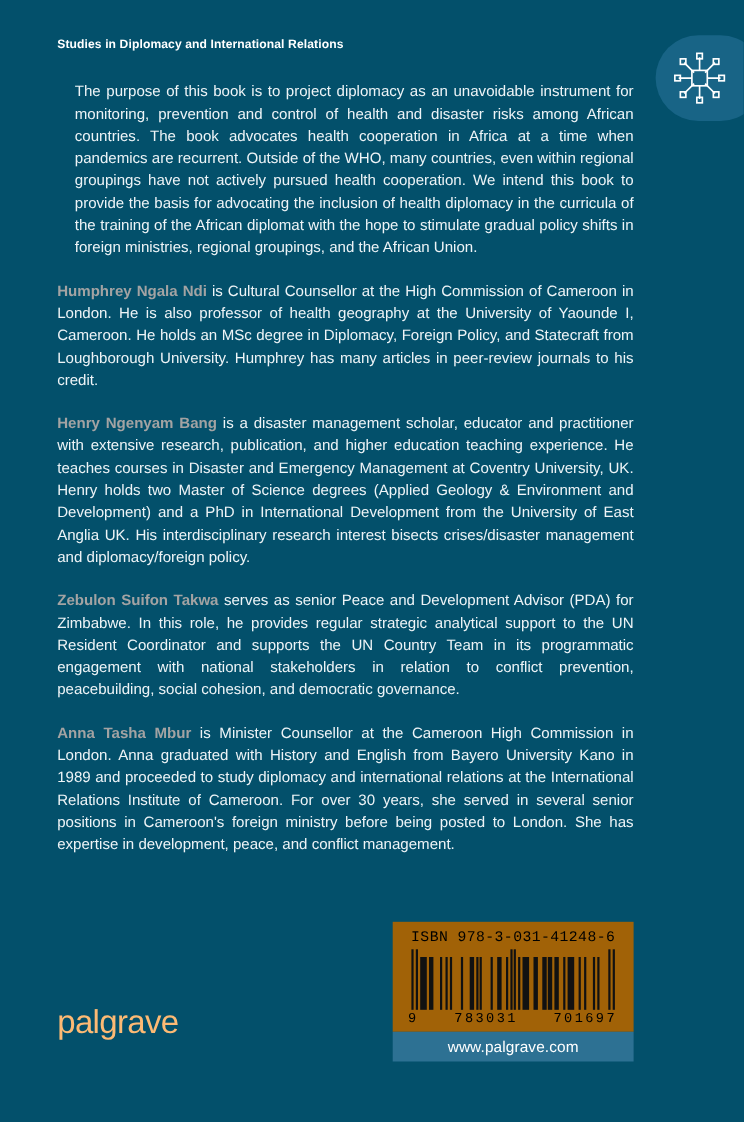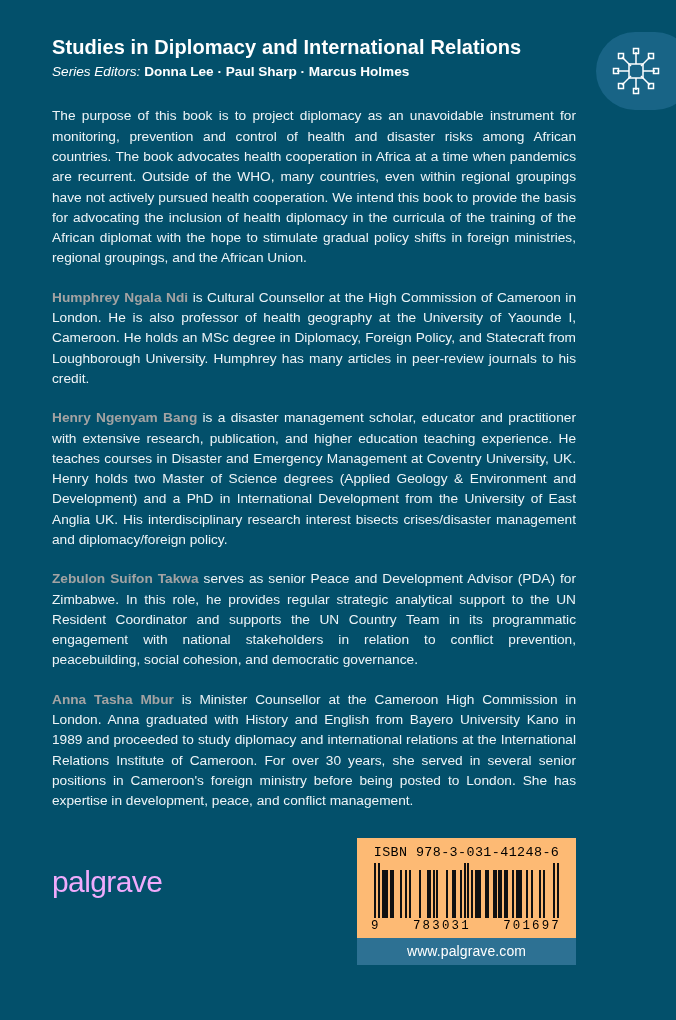--- a/index.html
+++ b/index.html
@@ -30,21 +30,21 @@
 
   
   .content {
     position: absolute;
     left: 52px;
     top: 34px;
     width: 524px;
   }
 
   .series-title {
-    font-size: 20px;
+    font-size: 11px;
     font-weight: bold;
     color: #ffffff;
     letter-spacing: 0.1px;
     line-height: 1.3;
   }
   .series-editors {
     font-size: 13.6px;
     color: #ffffff;
     margin-top: 3px;
     line-height: 1.35;
@@ -52,29 +52,29 @@
   .series-editors .lbl { font-style: italic; font-weight: normal; }
   .series-editors .names { font-weight: bold; }
 
   .para {
     font-size: 13.7px;
     line-height: 20.3px;
     color: #eef4f7;
     text-align: justify;
     margin-top: 19px;
   }
-  .para.first { margin-top: 25px; }
+  .para.first { margin-top: 25px; margin-left: 16px; }
   .para .who { font-weight: bold; color: #a3a3a3; }
 
   
   .logo {
     position: absolute;
     left: 52px;
-    top: 867px;
-    color: #f0abfc;
+    top: 915px;
+    color: #fdba74;
     line-height: 1.0;
   }
   .logo .l1 {
     font-size: 30px;
     letter-spacing: -0.6px;
     font-weight: normal;
     display: block;
   }
   .logo .l2 {
     font-size: 28px;
@@ -85,21 +85,21 @@
   }
 
   
   .barcode-block {
     position: absolute;
     left: 357px;
     top: 838px;
     width: 219px;
   }
   .barcode-card {
-    background: #fdba74;
+    background: #a16207;
     padding: 7px 10px 5px 10px;
     height: 100px;
   }
   .isbn-text {
     font-family: "Liberation Mono", "DejaVu Sans Mono", monospace;
     font-size: 13.4px;
     color: #000000;
     text-align: center;
     letter-spacing: 0.4px;
     margin-bottom: 3px;
@@ -155,24 +155,20 @@
       <rect x="8.5" y="38.5" width="5" height="5"></rect>
       <rect x="38.5" y="38.5" width="5" height="5"></rect>
     </g>
   </svg>
 </div>
 
 <div class="content">
 
   <div class="series-title">Studies in Diplomacy and International Relations</div>
 
-  <div class="series-editors">
-    <span class="lbl">Series Editors:</span>
-    <span class="names">Donna Lee · Paul Sharp · Marcus Holmes</span>
-  </div>
 
   <p class="para first">The purpose of this book is to project diplomacy as an unavoidable instrument for monitoring, prevention and control of health and disaster risks among African countries. The book advocates health cooperation in Africa at a time when pandemics are recurrent. Outside of the WHO, many countries, even within regional groupings have not actively pursued health cooperation. We intend this book to provide the basis for advocating the inclusion of health diplomacy in the curricula of the training of the African diplomat with the hope to stimulate gradual policy shifts in foreign ministries, regional groupings, and the African Union.</p>
 
   <p class="para">
     <span class="who">Humphrey Ngala Ndi</span><span> is Cultural Counsellor at the High Commission of Cameroon in London. He is also professor of health geography at the University of Yaounde I, Cameroon. He holds an MSc degree in Diplomacy, Foreign Policy, and Statecraft from Loughborough University. Humphrey has many articles in peer-review journals to his credit.</span>
   </p>
 
   <p class="para">
     <span class="who">Henry Ngenyam Bang</span><span> is a disaster management scholar, educator and practitioner with extensive research, publication, and higher education teaching experience. He teaches courses in Disaster and Emergency Management at Coventry University, UK. Henry holds two Master of Science degrees (Applied Geology &amp; Environment and Development) and a PhD in International Development from the University of East Anglia UK. His interdisciplinary research interest bisects crises/disaster management and diplomacy/foreign policy.</span>
   </p>

